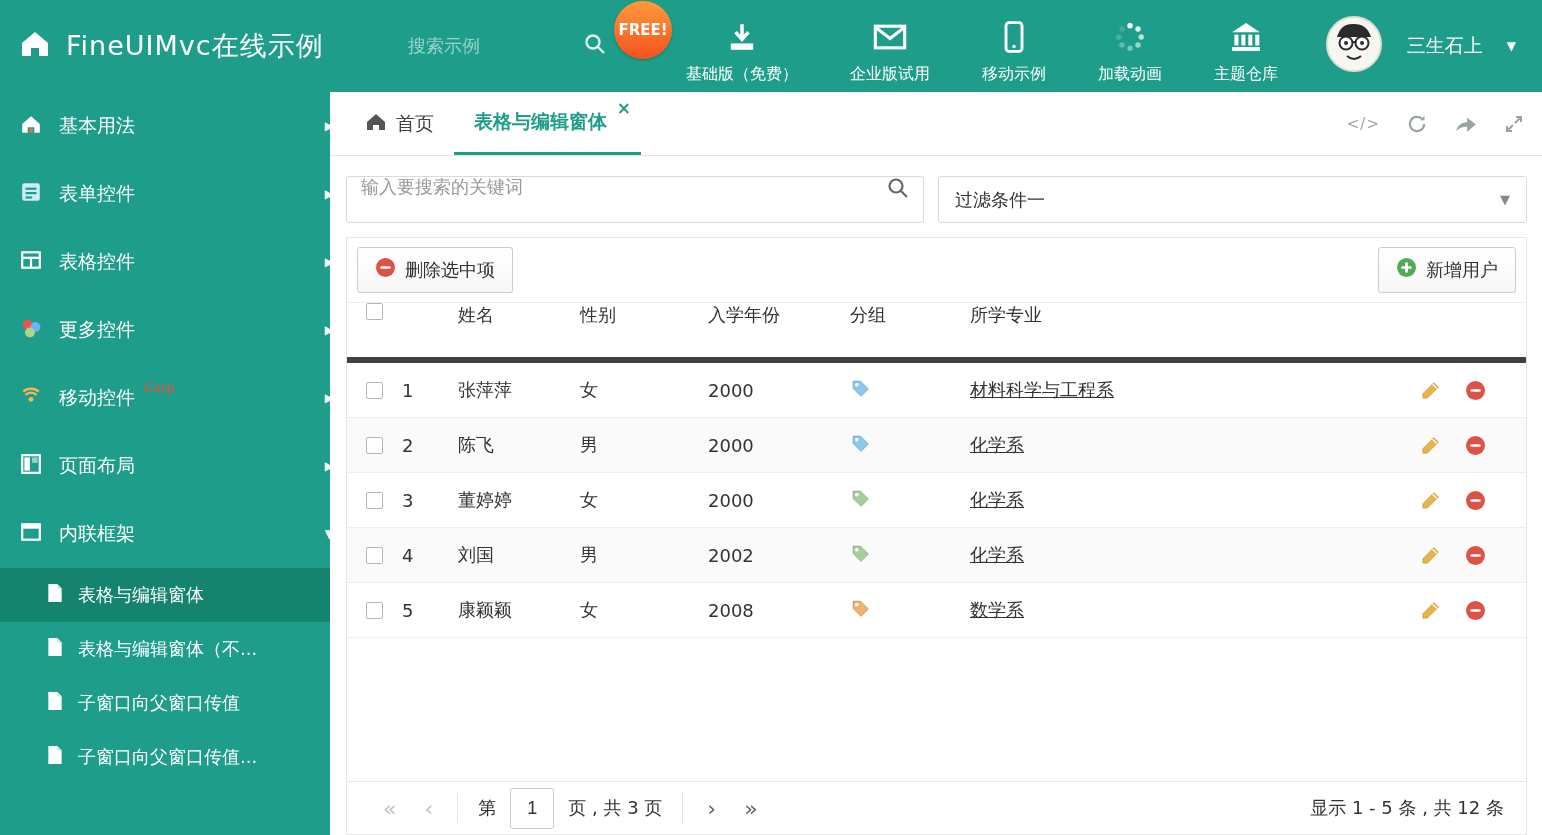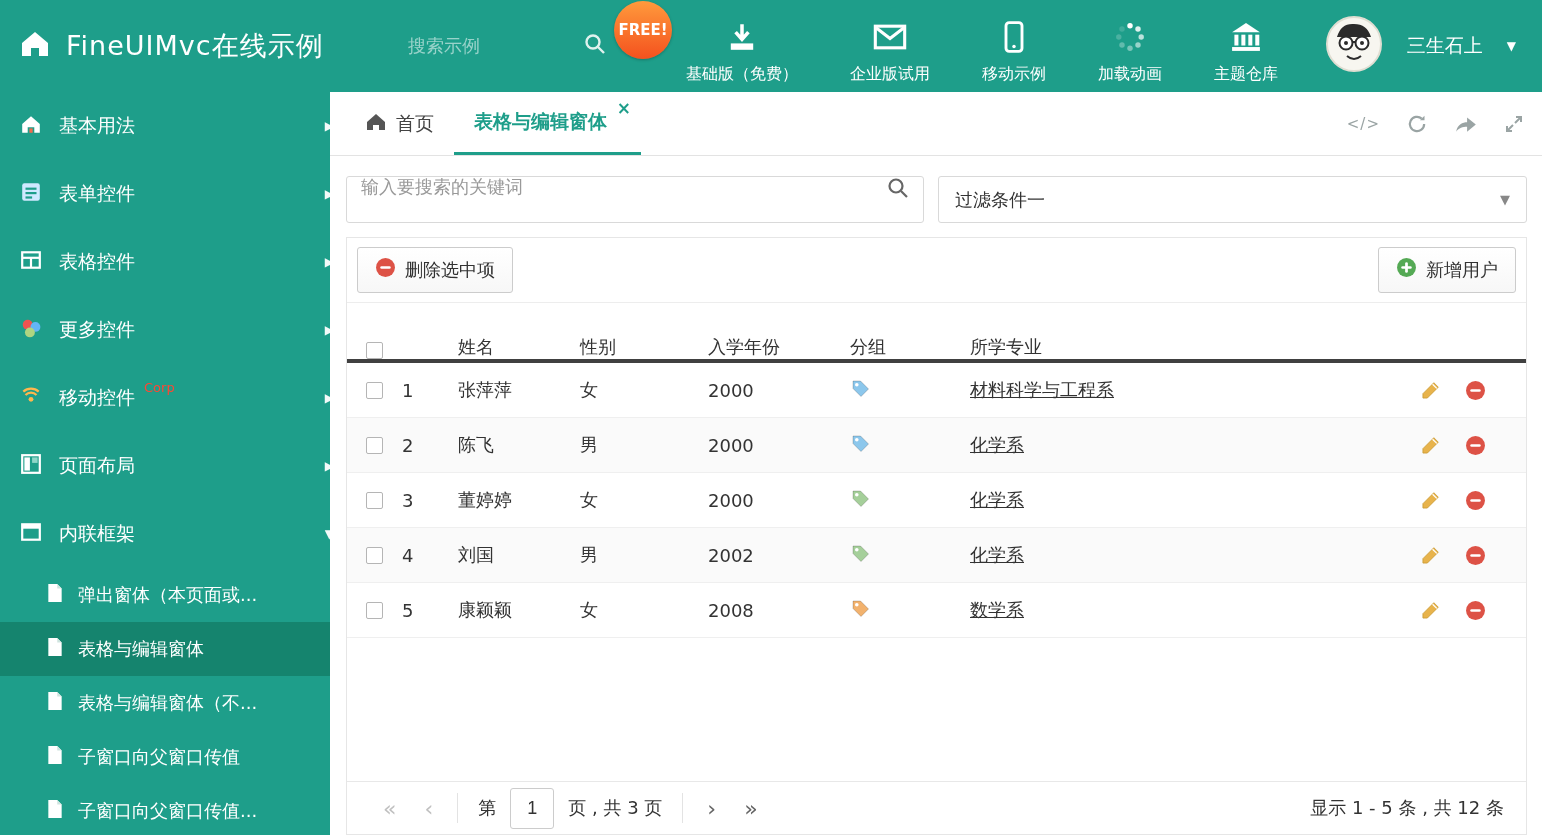--- a/index.html
+++ b/index.html
@@ -56,21 +56,21 @@
   .dropdown{flex:1;height:47px;border:1px solid #d9d9d9;border-radius:3px;display:flex;
     align-items:center;padding:0 16px;font-size:18px;cursor:pointer;background:#fff}
   .dropdown .caret{margin-left:auto;color:#888;font-size:13px}
 
   .panel{flex:1;border:1px solid #e6e6e6;display:flex;flex-direction:column;overflow:hidden}
   .toolbar{padding:9px 10px;display:flex;align-items:center;border-bottom:1px solid #ededed;flex:0 0 auto}
   .btn{display:flex;align-items:center;gap:9px;height:46px;padding:0 17px;border:1px solid #ccc;
     border-radius:3px;background:linear-gradient(#fff,#f7f7f7);font-size:18px;color:#333;cursor:pointer}
   .btn-add{margin-left:auto}
 
-  .grid-head{display:flex;align-items:flex-end;height:60px;border-bottom:4px solid #404040;
+  .grid-head{display:flex;align-items:flex-start;height:60px;border-bottom:6px solid #404040;
     font-size:18px;color:#333;flex:0 0 auto}
   .grid-body{flex:1;overflow:hidden}
   .grid-row{display:flex;align-items:center;height:55px;border-bottom:1px solid #efefef;font-size:18px}
   .grid-row.alt{background:#fafafa}
   .col-check{width:55px;display:flex;justify-content:center}
   .col-num{width:42px;text-align:left}
   .col-name{width:122px;padding-left:14px}
   .col-gender{width:128px;padding-left:14px}
   .col-year{width:142px;padding-left:14px}
   .col-group{width:120px;padding-left:14px;display:flex;align-items:center}
@@ -248,27 +248,20 @@
   </div>
   <div class="side-item">
     <span><svg width="22" height="22" viewBox="0 0 20 20">
           <rect x="2" y="3" width="16" height="14" fill="none" stroke="#fff" stroke-width="2"></rect>
           <rect x="2" y="3" width="16" height="4" fill="#fff"></rect>
         </svg></span>
     <span>内联框架</span>
     <span class="chev">▼</span>
   </div>
 
-  <div class="sub-item">
-    <span><svg width="18" height="20" viewBox="0 0 14 18">
-          <path d="M1 1h8l4 4v12H1z" fill="#fff"></path>
-          <path d="M9 1l4 4H9z" fill="#cfe4df"></path>
-        </svg></span>
-    <span>弹出窗体（本页面或...</span>
-  </div>
   <div class="sub-item active">
     <span><svg width="18" height="20" viewBox="0 0 14 18">
           <path d="M1 1h8l4 4v12H1z" fill="#fff"></path>
           <path d="M9 1l4 4H9z" fill="#cfe4df"></path>
         </svg></span>
     <span>表格与编辑窗体</span>
   </div>
   <div class="sub-item">
     <span><svg width="18" height="20" viewBox="0 0 14 18">
           <path d="M1 1h8l4 4v12H1z" fill="#fff"></path>

